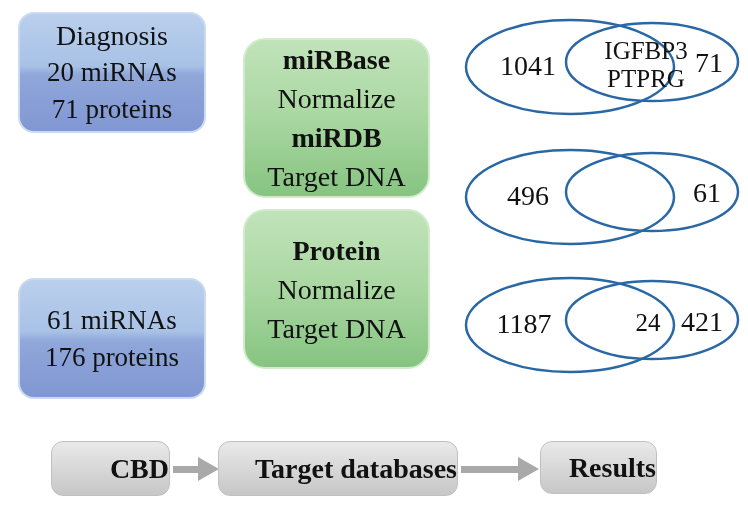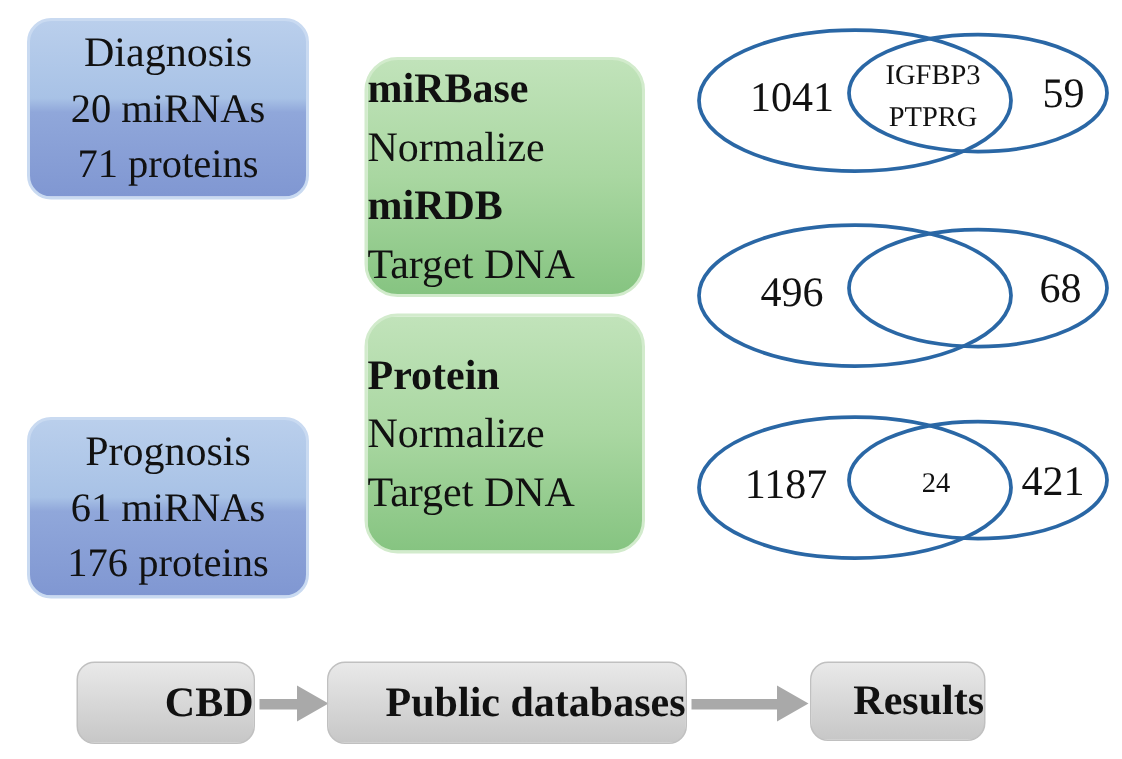--- a/index.html
+++ b/index.html
@@ -46,21 +46,21 @@
     left: 243px;
     width: 187px;
     height: 160px;
     border-radius: 22px;
     background: linear-gradient(180deg, #c1e3ba 0%, #a9d7a1 50%, #86c481 100%);
     border: 2px solid #d2ebcc;
     box-sizing: border-box;
     display: flex;
     flex-direction: column;
     justify-content: center;
-    align-items: flex-start;
+    align-items: center;
     text-align: center;
     line-height: 39px;
     font-size: 28px;
   }
   .proc-box .bold-line { font-weight: bold; }
 
   
   .venn {
     position: absolute;
     left: 452px;
@@ -73,22 +73,23 @@
     top: 0;
   }
   .venn-label {
     position: absolute;
     transform: translate(-50%, -50%);
     font-size: 28px;
     white-space: nowrap;
     text-align: center;
   }
   .venn-label.overlap {
-    font-size: 19px;
+    font-size: 25px;
     line-height: 28px;
+    margin-left: 24px;
   }
 
   
   .flow-box {
     position: absolute;
     top: 441px;
     height: 55px;
     border-radius: 12px;
     background: linear-gradient(180deg, #e9e9e9 0%, #d6d6d6 55%, #c7c7c7 100%);
     border: 1px solid #c0c0c0;
@@ -124,21 +125,20 @@
 <div class="canvas">
 
   <div class="cat-box" style="top:12px;">
     <div class="title">Diagnosis</div>
     <div>20 miRNAs</div>
     <div>71 proteins</div>
   </div>
 
 
   <div class="cat-box" style="top:278px;">
-    <div class="title">Prognosis</div>
     <div>61 miRNAs</div>
     <div>176 proteins</div>
   </div>
 
   <div class="proc-box" style="top:38px;">
     <div class="bold-line">miRBase</div>
     <div>Normalize</div>
     <div class="bold-line">miRDB</div>
     <div>Target DNA</div>
   </div>
@@ -152,30 +152,30 @@
   <div class="venn" style="top:8px;">
     <svg width="290" height="118" viewBox="0 0 290 118">
       <ellipse cx="118" cy="59" rx="104" ry="47" fill="none" stroke="#2a67a5" stroke-width="2.5"></ellipse>
       <ellipse cx="200" cy="54" rx="86" ry="39" fill="none" stroke="#2a67a5" stroke-width="2.5"></ellipse>
     </svg>
     <div class="venn-label" style="left:76px; top:58px;">1041</div>
     <div class="venn-label overlap" style="left:170px; top:57px;">
       <div>IGFBP3</div>
       <div>PTPRG</div>
     </div>
-    <div class="venn-label" style="left:257px; top:55px;">59</div>
+    <div class="venn-label" style="left:257px; top:55px;">71</div>
   </div>
 
   <div class="venn" style="top:138px;">
     <svg width="290" height="118" viewBox="0 0 290 118">
       <ellipse cx="118" cy="59" rx="104" ry="47" fill="none" stroke="#2a67a5" stroke-width="2.5"></ellipse>
       <ellipse cx="200" cy="54" rx="86" ry="39" fill="none" stroke="#2a67a5" stroke-width="2.5"></ellipse>
     </svg>
     <div class="venn-label" style="left:76px; top:58px;">496</div>
-    <div class="venn-label" style="left:255px; top:55px;">68</div>
+    <div class="venn-label" style="left:255px; top:55px;">61</div>
   </div>
 
   <div class="venn" style="top:266px;">
     <svg width="290" height="118" viewBox="0 0 290 118">
       <ellipse cx="118" cy="59" rx="104" ry="47" fill="none" stroke="#2a67a5" stroke-width="2.5"></ellipse>
       <ellipse cx="200" cy="54" rx="86" ry="39" fill="none" stroke="#2a67a5" stroke-width="2.5"></ellipse>
     </svg>
     <div class="venn-label" style="left:72px; top:58px;">1187</div>
     <div class="venn-label overlap" style="left:172px; top:57px;">
       <div>24</div>
@@ -187,21 +187,21 @@
   <div class="flow-box" style="left:51px; width:119px;">
     <span>CBD</span>
   </div>
 
   <div class="flow-arrow">
     <div class="arrow-shaft" style="left:173px; top:466px; width:28px;"></div>
     <div class="arrow-head" style="left:198px; top:457px;"></div>
   </div>
 
   <div class="flow-box" style="left:218px; width:240px;">
-    <span>Public databases</span>
+    <span>Target databases</span>
   </div>
 
   <div class="flow-arrow">
     <div class="arrow-shaft" style="left:461px; top:466px; width:60px;"></div>
     <div class="arrow-head" style="left:518px; top:457px;"></div>
   </div>
 
   <div class="flow-box" style="left:540px; width:117px; height:53px;">
     <span>Results</span>
   </div>

